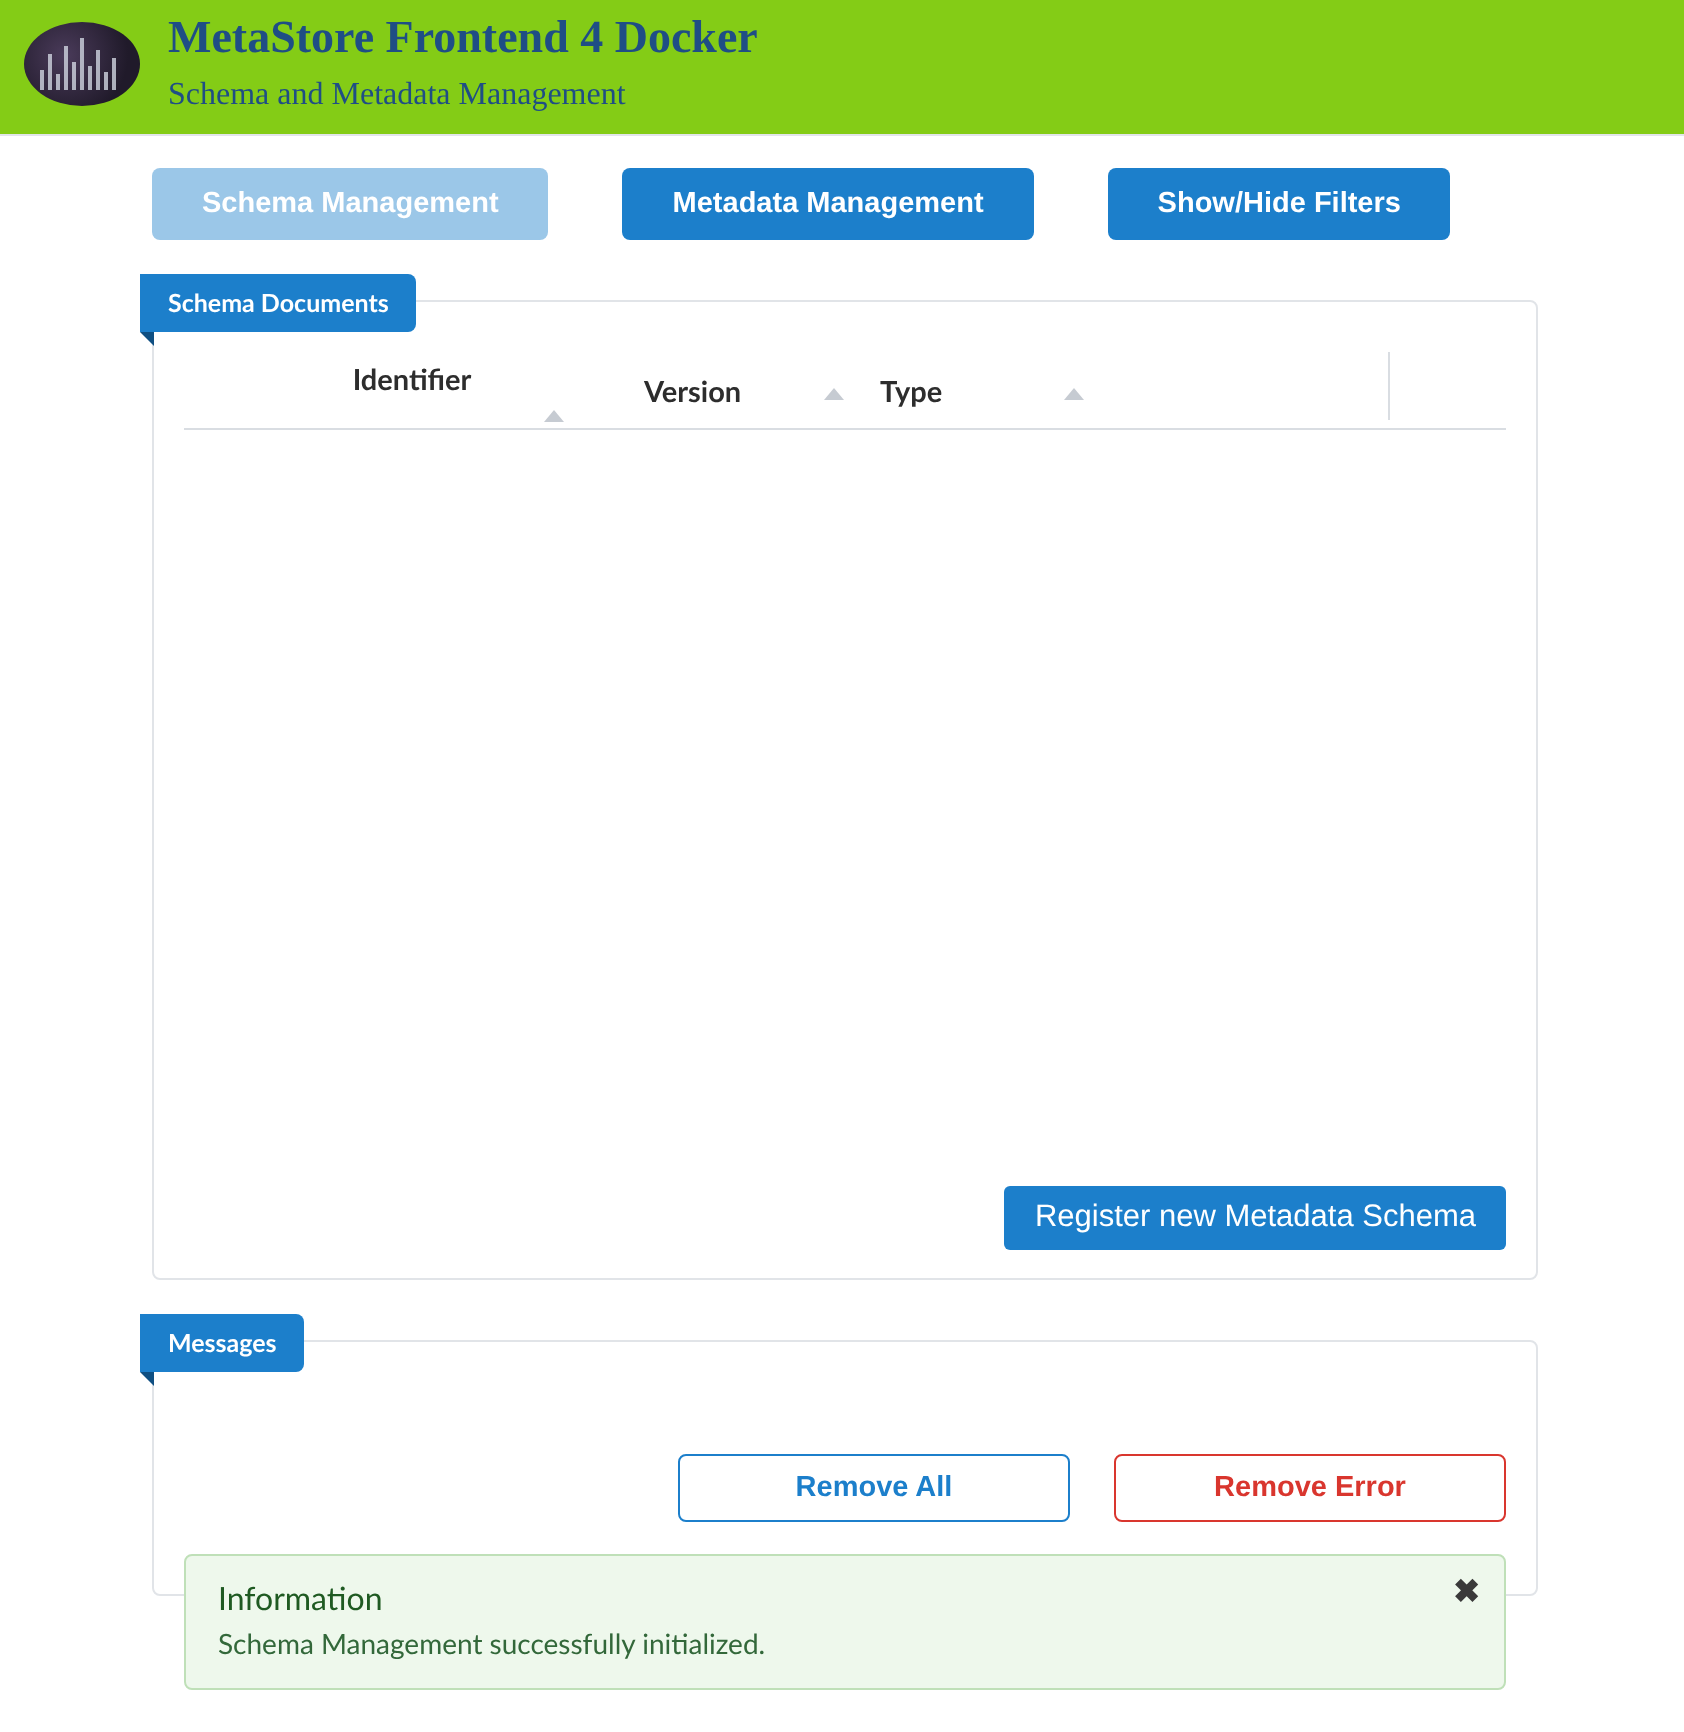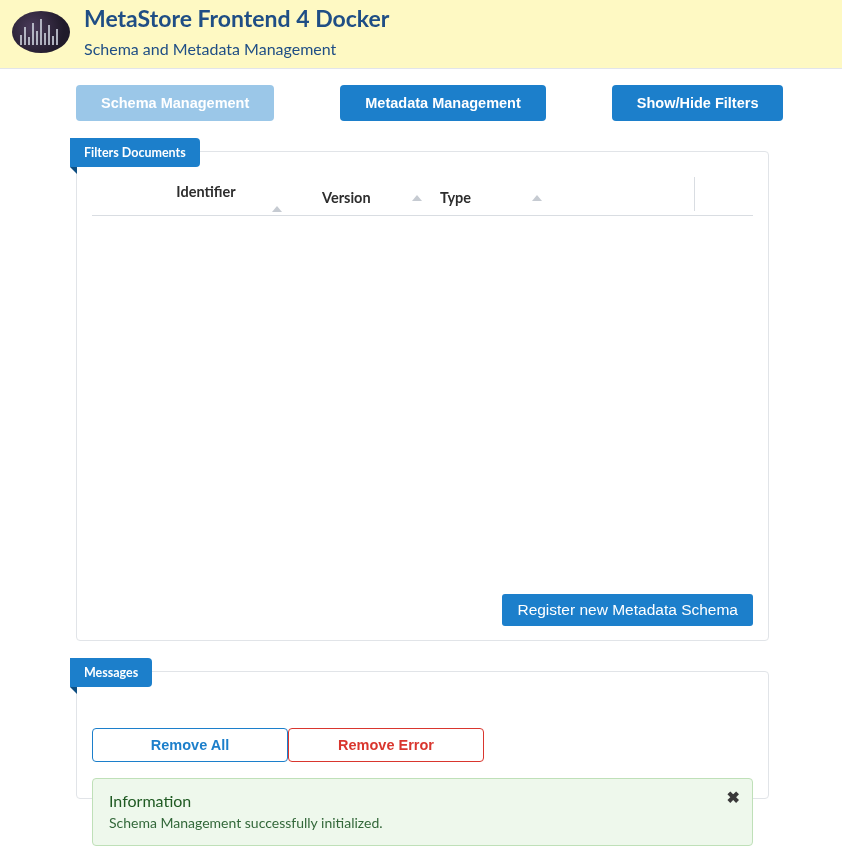--- a/index.html
+++ b/index.html
@@ -1,34 +1,35 @@
 <!DOCTYPE html>
 <html><head>
 <meta charset="utf-8">
 <style>
   * { box-sizing: border-box; margin: 0; padding: 0; }
   html, body { width: 842px; height: 866px; overflow: hidden; font-family: "Segoe UI", "Lato", Arial, sans-serif; background: #fff; color: #333; }
   .header {
     display: flex; align-items: center; gap: 14px;
-    background: #fef9c3;
+    background: #84cc16;
     padding: 6px 12px 10px 12px;
     border-bottom: 1px solid #e2e5ea;
+    font-family: Liberation Serif, serif;
   }
   .logo {
     width: 58px; height: 42px; border-radius: 50%/50%;
     background: radial-gradient(circle at 35% 40%, #4a3b5a 0%, #201a2a 70%);
     position: relative; overflow: hidden; flex: 0 0 auto;
   }
   .logo .bars { position: absolute; inset: 0; }
   .logo .bars span {
     position: absolute; bottom: 8px; width: 2px; background: #d0d4e0; opacity: .8;
   }
   .title { color: #1f4e85; font-weight: 700; font-size: 23px; line-height: 1.1; }
   .subtitle { color: #1f4e85; font-weight: 400; font-size: 16px; margin-top: 8px; }
-  .tabs-row { display: flex; gap: 66px; padding: 16px 0 0 76px; }
+  .tabs-row { display: flex; gap: 37px; padding: 16px 0 0 76px; }
   .tab-btn {
     min-width: 168px; text-align: center;
     border: 1px solid transparent; border-radius: 4px;
     padding: 9px 24px; font-size: 14.5px; font-weight: 700; color: #fff;
     cursor: pointer;
   }
   .tab-btn.active { background: #9bc7e8; }
   .tab-btn.plain  { background: #1c7fcb; }
   .panel-wrap { padding: 30px 0 0 76px; }
   .panel {
@@ -61,21 +62,21 @@
     position: absolute; top: -3px; right: 58px; width: 1px; height: 34px; background: #d9dde2;
   }
   .tbody { height: 370px; }
   .panel-footer { text-align: right; padding: 0 15px 14px 15px; }
   .reg-btn {
     background: #1c7fcb; color: #fff; font-size: 15.5px; font-weight: 400;
     padding: 7px 15px; border: none; border-radius: 3px; cursor: pointer;
   }
   .panel2 { margin-top: 30px; height: 128px; }
   .msg-inner { padding: 56px 15px 0 15px; }
-  .msg-row { display: flex; justify-content: flex-start; }
+  .msg-row { display: flex; gap: 22px; justify-content: flex-end; }
   .msg-btn {
     flex: 1; max-width: 196px; background: #fff;
     border: 1px solid; border-radius: 4px; padding: 8px 0;
     font-size: 14.5px; font-weight: 600; text-align: center; cursor: pointer;
   }
   .msg-btn.blue  { color: #1c7fcb; border-color: #1c7fcb; }
   .msg-btn.green { color: #2e9a3d; border-color: #2e9a3d; }
   .msg-btn.red   { color: #d9362e; border-color: #d9362e; }
   .alert {
     margin: 16px 0 0 0; border: 1px solid #bfe0b8; background: #eef8ec;
@@ -114,21 +115,21 @@
 </div>
 
 <div class="tabs-row">
   <button class="tab-btn active">Schema Management</button>
   <button class="tab-btn plain">Metadata Management</button>
   <button class="tab-btn plain">Show/Hide Filters</button>
 </div>
 
 <div class="panel-wrap">
   <div class="panel">
-    <div class="ribbon">Filters Documents</div>
+    <div class="ribbon">Schema Documents</div>
     <div class="table-area">
       <div class="thead">
         <div class="col id">
           <span>Identifier</span>
           <span class="sort-caret"></span>
         </div>
         <div class="col ver">
           <span>Version</span>
           <span class="sort-caret"></span>
         </div>

